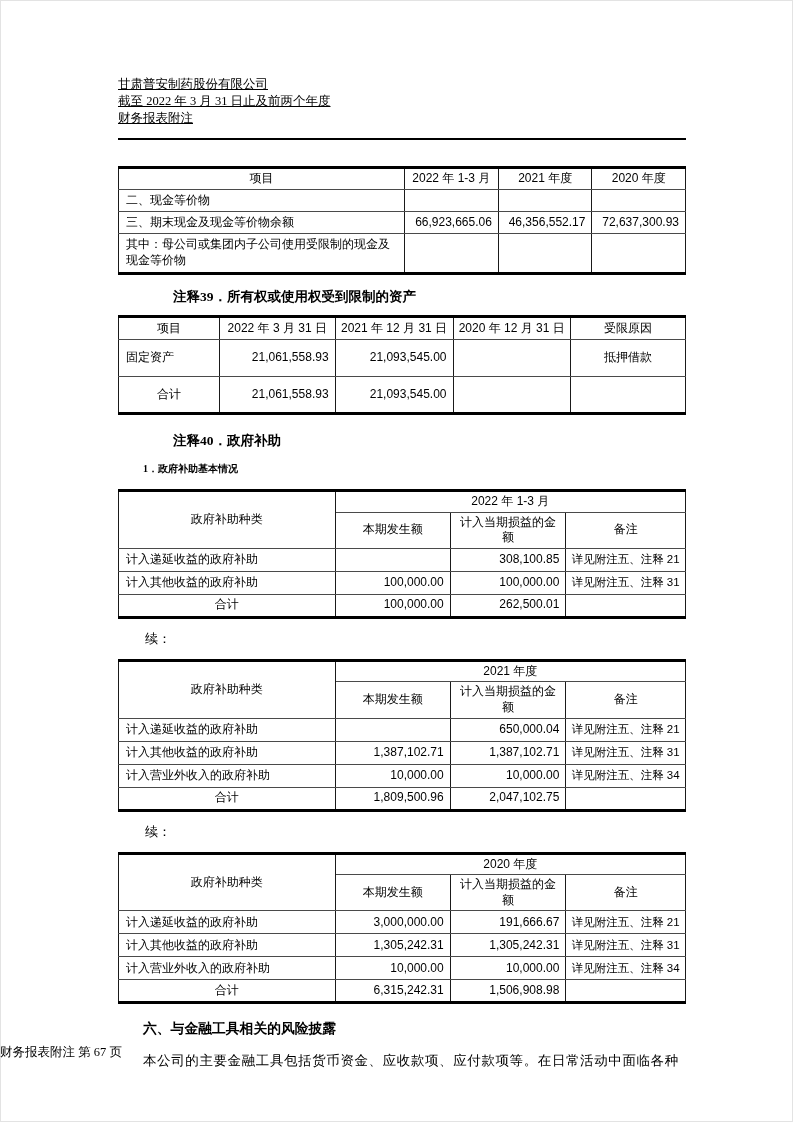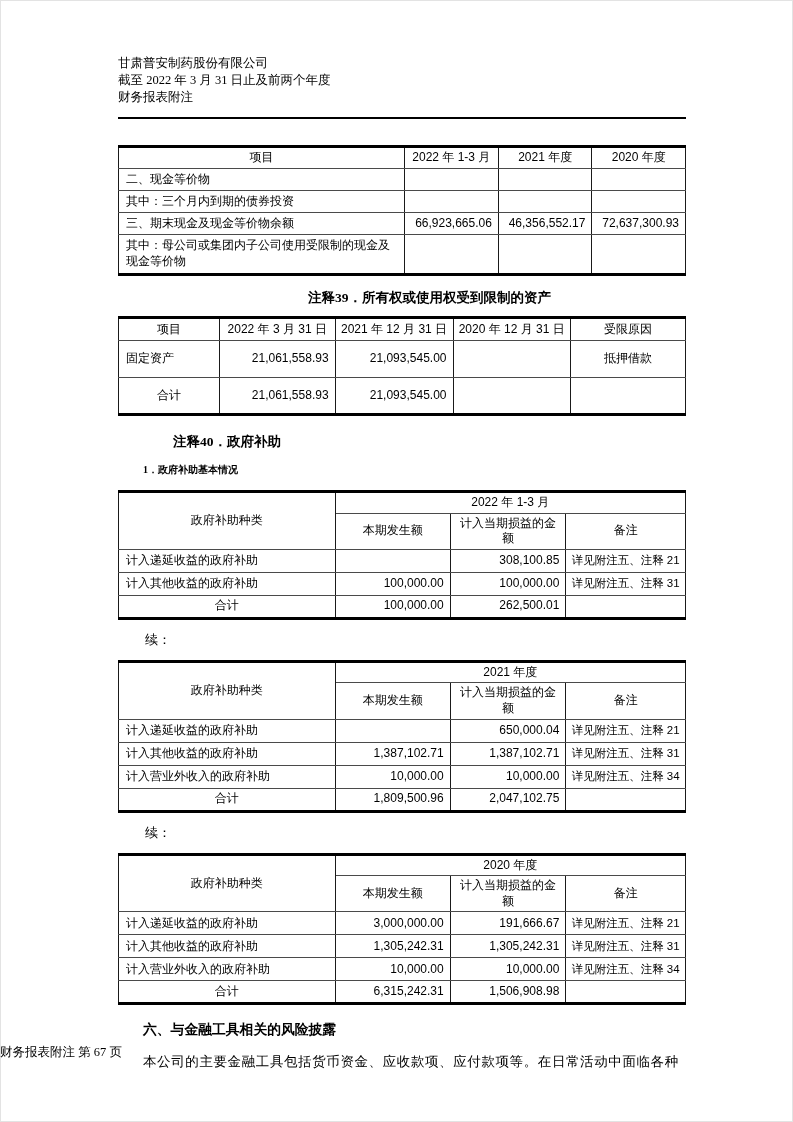--- a/index.html
+++ b/index.html
@@ -12,21 +12,21 @@
     overflow: hidden;
   }
   .page-edge {
     position: absolute; inset: 0;
     box-shadow: inset 0 0 0 1px #e3e3e3;
     pointer-events: none;
   }
   .content {
     position: absolute; left: 118px; top: 0; width: 568px;
   }
-  .doc-header { padding-top: 55px; font-size: 12.5px; line-height: 17px; }
+  .doc-header { padding-top: 76px; font-size: 12.5px; line-height: 17px; text-decoration: underline; }
   .header-rule { height: 2px; background: #000; margin-top: 11px; }
 
   table {
     width: 100%;
     border-collapse: collapse;
     table-layout: fixed;
     font-family: "Liberation Sans", "DejaVu Sans", sans-serif;
     font-size: 12px;
     border-top: 3px solid #000;
     border-bottom: 3px solid #000;
@@ -48,21 +48,21 @@
   .lbl { text-align: left; padding-left: 7px; }
   .num { text-align: right; padding-right: 6px; }
   .note-ref { text-align: center; font-size: 11.5px; white-space: nowrap; padding: 2px 1px; }
 
   .t1 { margin-top: 26px; }
   .t1 .hrow { height: 22px; }
   .t1 .drow { height: 22px; }
   .t1 .tallrow { height: 40px; margin-left: 16px; }
 
   .note-title {
-    font-weight: 700; font-size: 13.5px; margin: 13px 0 0 55px; text-align: center;
+    font-weight: 700; font-size: 13.5px; margin: 13px 0 0 55px;
   }
   .t2 { margin-top: 9px; }
   .t2 .hrow { height: 23px; }
   .t2 .drow { height: 37px; }
 
   .note40-title { font-weight: 700; font-size: 13.5px; margin: 17px 0 12px 55px; }
   .note40-subtitle { font-weight: 700; font-size: 10px; margin: 11px 0 0 25px; }
 
   .gov { margin-top: 13px; }
   .gov .span-row { height: 19px; }
@@ -110,26 +110,20 @@
       <td class="ctr">2021 年度</td>
       <td class="ctr">2020 年度</td>
     </tr>
     <tr class="drow">
       <td class="lbl">二、现金等价物</td>
       <td class="num"></td>
       <td class="num"></td>
       <td class="num"></td>
     </tr>
     <tr class="drow">
-      <td class="lbl">其中：三个月内到期的债券投资</td>
-      <td class="num"></td>
-      <td class="num"></td>
-      <td class="num"></td>
-    </tr>
-    <tr class="drow">
       <td class="lbl">三、期末现金及现金等价物余额</td>
       <td class="num">66,923,665.06</td>
       <td class="num">46,356,552.17</td>
       <td class="num">72,637,300.93</td>
     </tr>
     <tr class="tallrow">
       <td class="lbl">其中：母公司或集团内子公司使用受限制的现金及现金等价物</td>
       <td class="num"></td>
       <td class="num"></td>
       <td class="num"></td>

